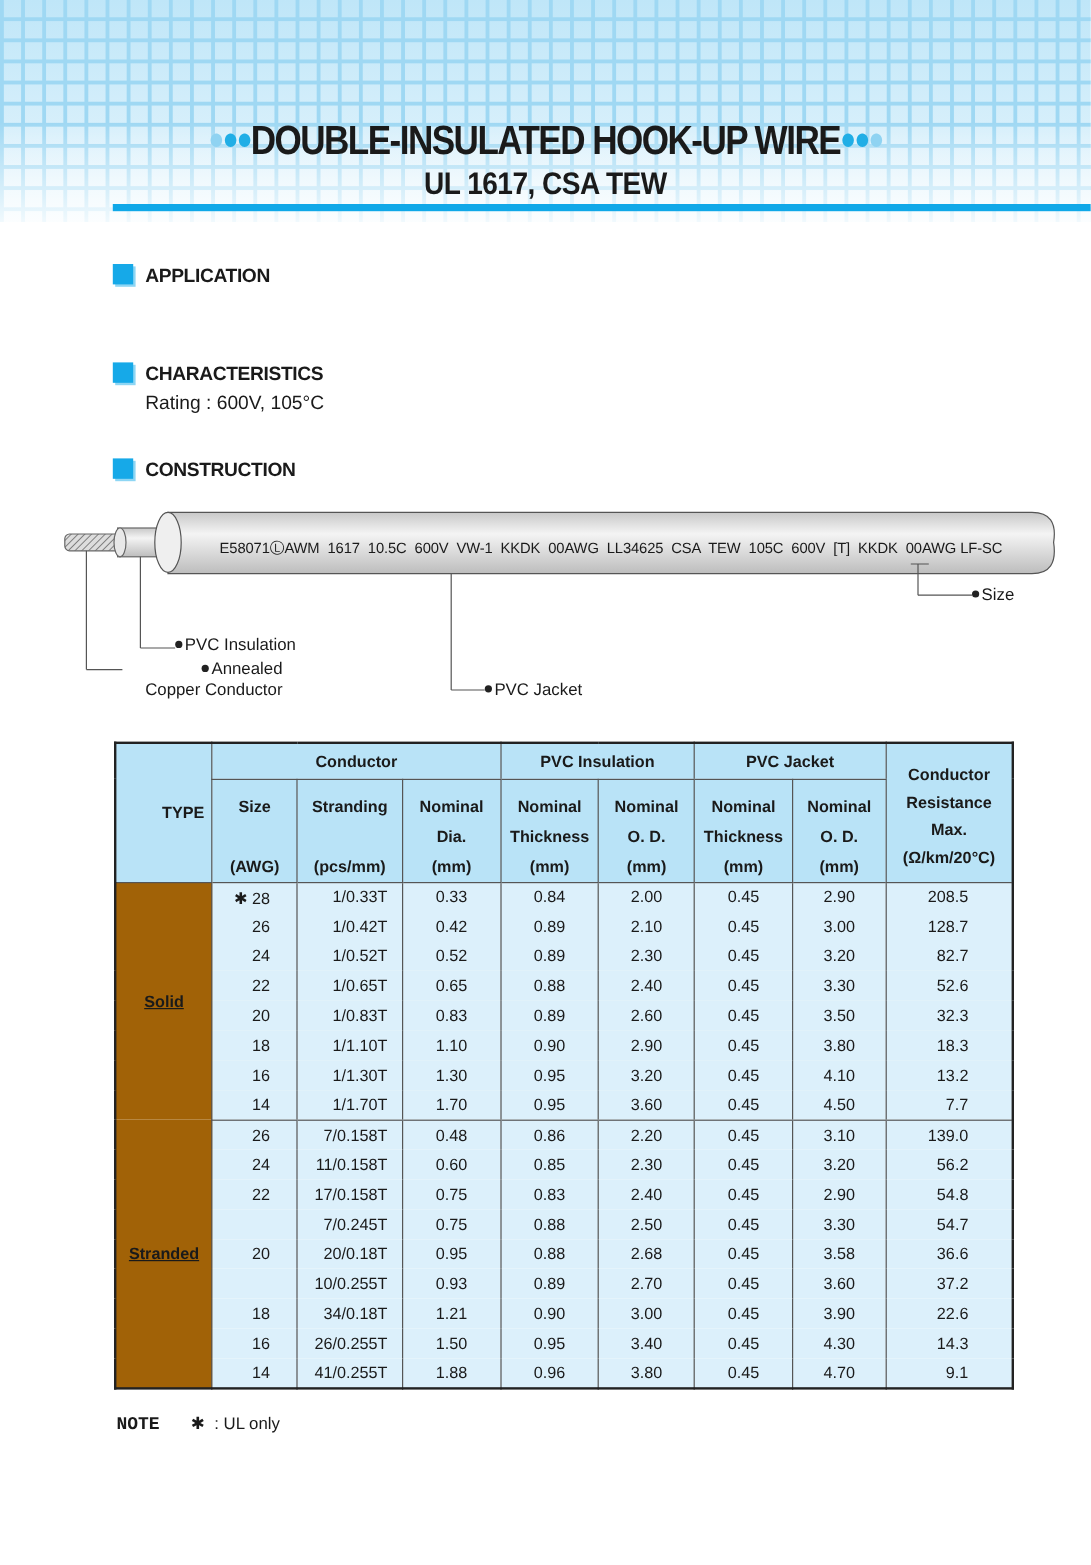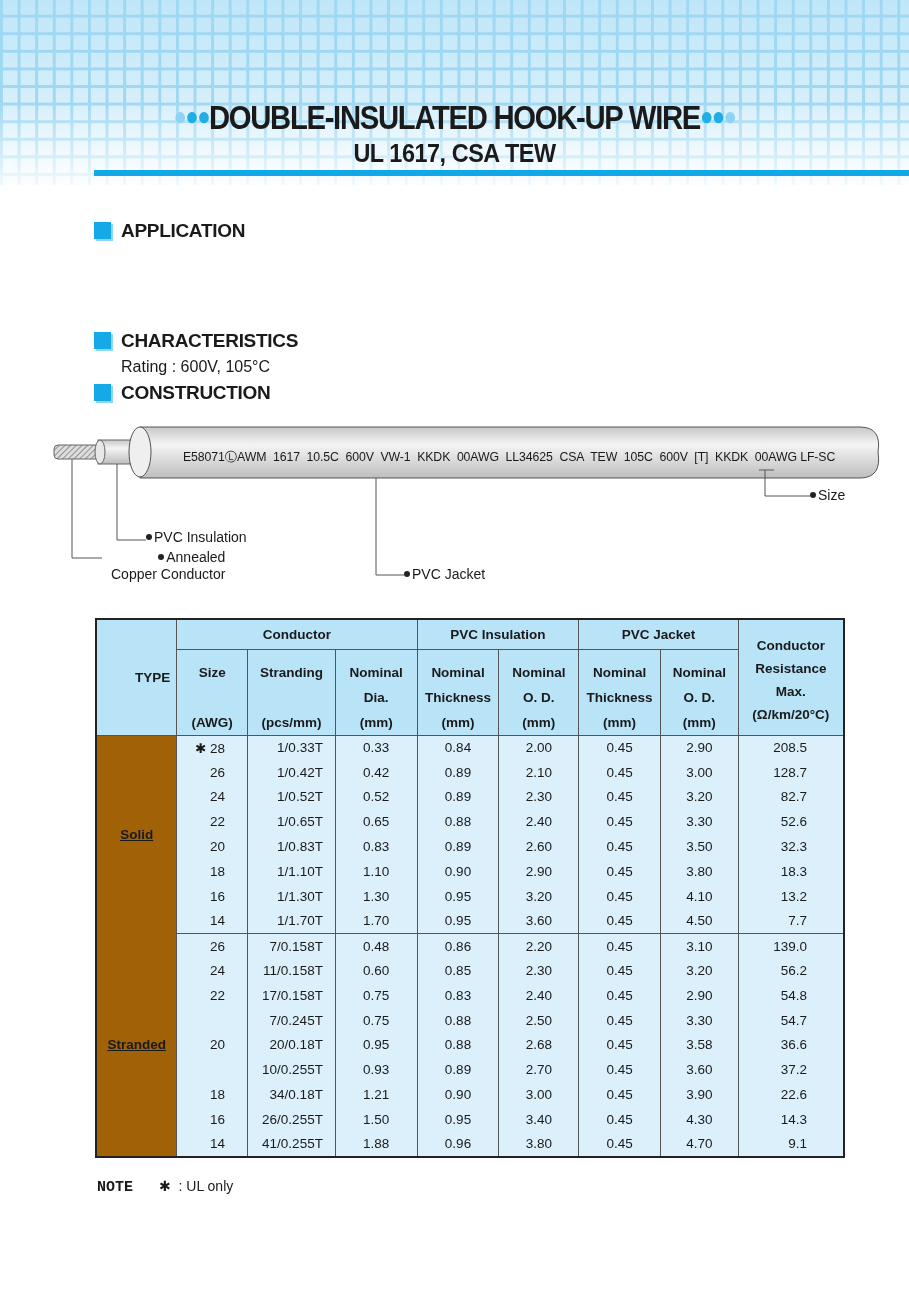--- a/index.html
+++ b/index.html
@@ -14,21 +14,21 @@
     background-size: 100% 100%, 17.6px 17.6px, 17.6px 17.6px, 100% 100%;
   }
   .title { position: absolute; top: 98px; left: 0; width: 909px; text-align: center; font-weight: bold; font-size: 34px; letter-spacing: -1.5px; color: #1a1a1a; transform: scaleX(0.86); }
   .title .dots { color: #20aee6; letter-spacing: -2px; font-size: 26px; vertical-align: 4px; }
   .title .dots .lt { color: #8fd3f2; }
   .subtitle { position: absolute; top: 138px; left: 0; width: 909px; text-align: center; font-weight: bold; font-size: 26px; letter-spacing: -0.5px; transform: scaleX(0.9); }
   .rule { position: absolute; top: 170px; left: 94px; width: 815px; height: 6px; background: #10a8e8; }
 
   .section { position: absolute; left: 94px; }
   .sq { display: inline-block; width: 17px; height: 17px; background: #16a9e8; box-shadow: 2px 2px 0 #8ed6f4; vertical-align: -2px; margin-right: 10px; }
-  .sec-title { font-weight: bold; font-size: 19px; letter-spacing: -0.3px; }
+  .sec-title { font-weight: bold; font-size: 16px; letter-spacing: -0.3px; }
   .sec-text { font-size: 16px; margin-left: 27px; margin-top: 6px; }
 
   .cable { position: absolute; left: 40px; top: 413px; width: 869px; height: 180px; text-align: right; }
   .callout { position: absolute; font-size: 14px; }
   .callout .dot { display: inline-block; width: 6px; height: 6px; border-radius: 50%; background: #222; vertical-align: 2px; margin-right: 2px; }
 
   table.spec { position: absolute; left: 95px; top: 618px; width: 750px; border-collapse: collapse; border: 2px solid #222; font-size: 13.5px; }
   table.spec th, table.spec td { border-left: 1px solid #555; }
   table.spec thead th { background: #b9e3f7; font-weight: bold; text-align: center; color: #1a1a1a; }
   table.spec thead tr.r1 th { height: 30px; border-bottom: 1px solid #555; }
@@ -52,21 +52,21 @@
 <div class="header"></div>
 <div class="title">
   <span class="dots"><span class="lt">●</span>●●</span><span>DOUBLE-INSULATED HOOK-UP WIRE</span><span class="dots">●●<span class="lt">●</span></span>
 </div>
 <div class="subtitle">UL 1617, CSA TEW</div>
 <div class="rule"></div>
 
 <div class="section" style="top:220px;">
   <div class="sec-title"><span class="sq"></span><span>APPLICATION</span></div>
 </div>
-<div class="section" style="top:302px;margin-top:28px;">
+<div class="section" style="top:302px;">
   <div class="sec-title"><span class="sq"></span><span>CHARACTERISTICS</span></div>
   <div class="sec-text">Rating : 600V, 105°C</div>
 </div>
 <div class="section" style="top:382px;">
   <div class="sec-title"><span class="sq"></span><span>CONSTRUCTION</span></div>
 </div>
 
 <div class="cable">
   <svg width="869" height="180" viewBox="0 0 869 180">
     <defs>
@@ -90,21 +90,21 @@
     <line x1="77" y1="51" x2="77" y2="127" stroke="#555"></line>
       <line x1="77" y1="127" x2="106" y2="127" stroke="#555"></line>
     <line x1="336" y1="65" x2="336" y2="162" stroke="#555"></line>
       <line x1="336" y1="162" x2="364" y2="162" stroke="#555"></line>
     <line x1="719" y1="57" x2="734" y2="57" stroke="#555"></line>
       <line x1="725" y1="57" x2="725" y2="83" stroke="#555"></line>
       <line x1="725" y1="83" x2="770" y2="83" stroke="#555"></line>
   </svg>
   <div style="position:absolute; left:143px; top:36px; font-size:12.3px; white-space:pre; letter-spacing:-0.1px;">E58071ⓁAWM  1617  10.5C  600V  VW-1  KKDK  00AWG  LL34625  CSA  TEW  105C  600V  [T]  KKDK  00AWG LF-SC</div>
   <div class="callout" style="left:106px; top:116px;"><span class="dot"></span><span>PVC Insulation</span></div>
-  <div class="callout" style="left:62px; top:136px; line-height:17px;"><span class="dot"></span><span>Annealed</span><br><span style="margin-left:9px;">Copper Conductor</span></div>
+  <div class="callout" style="left:62px; top:136px; line-height:17px;"><span class="dot"></span><span>Annealed</span><br><span style="margin-left:19px;">Copper Conductor</span></div>
   <div class="callout" style="left:364px; top:153px;"><span class="dot"></span><span>PVC Jacket</span></div>
   <div class="callout" style="left:770px; top:74px;"><span class="dot"></span><span>Size</span></div>
 </div>
 
 <table class="spec">
   <colgroup>
     <col style="width:81px">
       <col style="width:71px">
       <col style="width:88px">
       <col style="width:82px">

